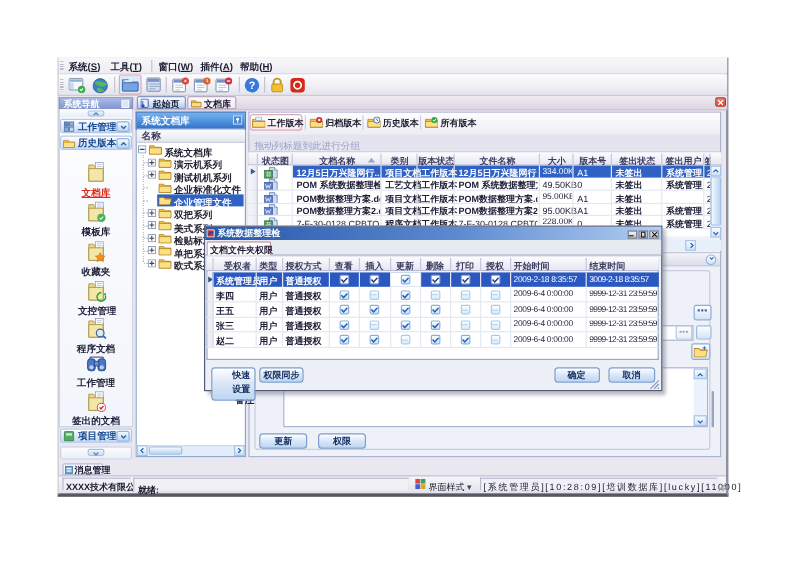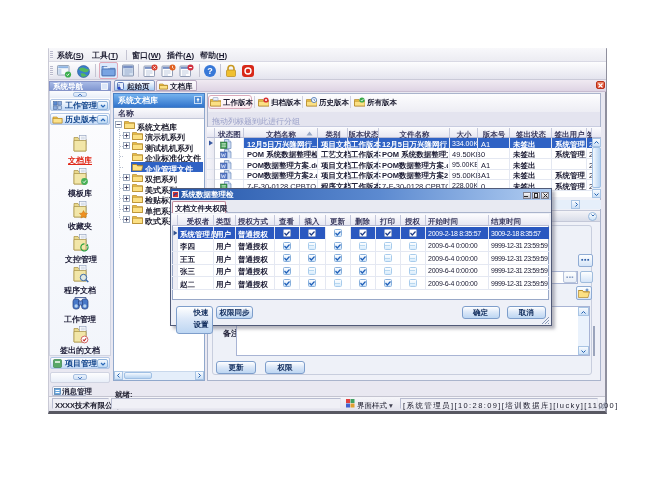--- a/index.html
+++ b/index.html
@@ -524,21 +524,21 @@
 <div class="ab" style="left:581px;top:256px;font-size:7px;color:#3060a8;letter-spacing:0.5px;">▪▪▪</div>
 <div class="ab" style="left:563px;top:271px;width:14px;height:12px;background:linear-gradient(#fdfefe,#e8eef8);border:1px solid #b8c4dc;border-radius:2px;"></div>
 <div class="ab" style="left:566px;top:273.5px;font-size:6px;color:#8098c0;letter-spacing:0.5px;">▪▪▪</div>
 <div class="ab" style="left:580px;top:271px;width:13px;height:12px;background:linear-gradient(#fdfefe,#d4e4f8);border:1px solid #a0bcdc;border-radius:2px;"></div>
 <div class="ab" style="left:576px;top:286px;width:16px;height:14px;background:linear-gradient(#fdfefe,#d4e4f8);border:1px solid #90acd4;border-radius:2px;"></div>
 <svg class="ab" style="left:578px;top:288px;" width="12" height="10">
     <path d="M0.5 2.5h4l1 1.3h6l-1.5 5.7H0.5z" fill="#fbe084" stroke="#a87818" stroke-width=".6"></path>
     <path d="M0.5 2.5h4l1 1.3h6" fill="#f4c84c" stroke="#a87818" stroke-width=".6"></path>
     <path d="M9 0.5v3M7.5 2h3" stroke="#3068b0" stroke-width=".8"></path>
   </svg>
-<div class="ab" style="left:223px;top:328px;font-size:8px;color:#202038;font-weight:bold;">备注</div>
+<div class="ab" style="left:196px;top:328px;font-size:8px;color:#202038;font-weight:bold;">备注</div>
 <div class="ab" style="left:236px;top:306px;width:354px;height:50px;background:#fff;border:1px solid #a8b4d4;"></div>
 <div class="ab" style="left:578px;top:307px;width:11px;height:48px;background:#eaf2fc;"></div>
 <div class="ab" style="left:578px;top:307px;width:11px;height:9px;background:linear-gradient(#f8fbfe,#cce0f6);border:1px solid #a8c4e4;"></div>
 <svg class="ab" style="left:581px;top:309.5px;" width="5" height="5">
     <path d="M0.5 3.5L2.5 1.5L4.5 3.5" stroke="#2060b0" stroke-width="1" fill="none"></path>
   </svg>
 <div class="ab" style="left:578px;top:346px;width:11px;height:9px;background:linear-gradient(#f8fbfe,#cce0f6);border:1px solid #a8c4e4;"></div>
 <svg class="ab" style="left:581px;top:348.5px;" width="5" height="5">
     <path d="M0.5 1.5L2.5 3.5L4.5 1.5" stroke="#2060b0" stroke-width="1" fill="none"></path>
   </svg>
@@ -736,21 +736,21 @@
 <div class="ab" style="left:216px;top:305.5px;width:37px;height:13px;background:linear-gradient(#ffffff,#dce8f8 45%,#bdd6f2);border:1px solid #7e9ecb;border-radius:3px;text-align:center;font-size:7.5px;color:#143060;line-height:12px;font-weight:bold;">权限同步</div>
 <div class="ab" style="left:461.5px;top:305.5px;width:38px;height:13px;background:linear-gradient(#ffffff,#dce8f8 45%,#bdd6f2);border:1px solid #7e9ecb;border-radius:3px;text-align:center;font-size:7.5px;color:#143060;line-height:12px;font-weight:bold;">确定</div>
 <div class="ab" style="left:507px;top:305.5px;width:38.5px;height:13px;background:linear-gradient(#ffffff,#dce8f8 45%,#bdd6f2);border:1px solid #7e9ecb;border-radius:3px;text-align:center;font-size:7.5px;color:#143060;line-height:12px;font-weight:bold;">取消</div>
 <svg class="ab" style="left:541px;top:316px;" width="9" height="9">
     <path d="M8 1L1 8M8 4L4 8M8 7L7 8" stroke="#8898b8" stroke-width="1"></path>
   </svg>
 <div class="ab" style="left:49px;top:396px;width:556px;height:15px;background:linear-gradient(#f6f6fa,#e2e2ec);border-top:1px solid #c4c4d0;"></div>
 <div class="ab" style="left:52px;top:398px;width:57px;height:11px;background:#f0f0f6;border:1px solid #b8bcd0;border-right-color:#e8e8f0;border-bottom-color:#e8e8f0;"></div>
 <div class="ab" style="left:55px;top:400.5px;font-size:7.5px;color:#202030;white-space:nowrap;font-weight:bold;">XXXX技术有限公司</div>
 <div class="ab" style="left:111px;top:398px;width:230px;height:11px;background:#f0f0f6;border:1px solid #b8bcd0;border-right-color:#e8e8f0;border-bottom-color:#e8e8f0;"></div>
-<div class="ab" style="left:115px;top:390px;font-size:7.5px;color:#202030;white-space:nowrap;font-weight:bold;">就绪:</div>
+<div class="ab" style="left:115px;top:404px;font-size:7.5px;color:#202030;white-space:nowrap;font-weight:bold;">就绪:</div>
 <svg class="ab" style="left:346px;top:399px;" width="9" height="9">
     <rect x="0" y="0" width="4" height="4" fill="#e04040"></rect>
     <rect x="4.5" y="0" width="4" height="4" fill="#40a060"></rect>
     <rect x="0" y="4.5" width="4" height="4" fill="#4060d0"></rect>
     <rect x="4.5" y="4.5" width="4" height="4" fill="#e0a030"></rect>
   </svg>
 <div class="ab" style="left:357px;top:400.5px;font-size:7.5px;color:#202030;white-space:nowrap;">界面样式 <span style="color:#404050;">▾</span></div>
 <div class="ab" style="left:400px;top:398px;width:198px;height:11px;background:#f0f0f6;border:1px solid #b8bcd0;border-right-color:#e8e8f0;border-bottom-color:#e8e8f0;"></div>
 <div class="ab" style="left:403px;top:400.5px;font-size:7.5px;letter-spacing:1.4px;color:#202030;white-space:nowrap;">[系统管理员][10:28:09][培训数据库][lucky][11000]</div>
 <svg class="ab" style="left:598px;top:401px;" width="9" height="9">

